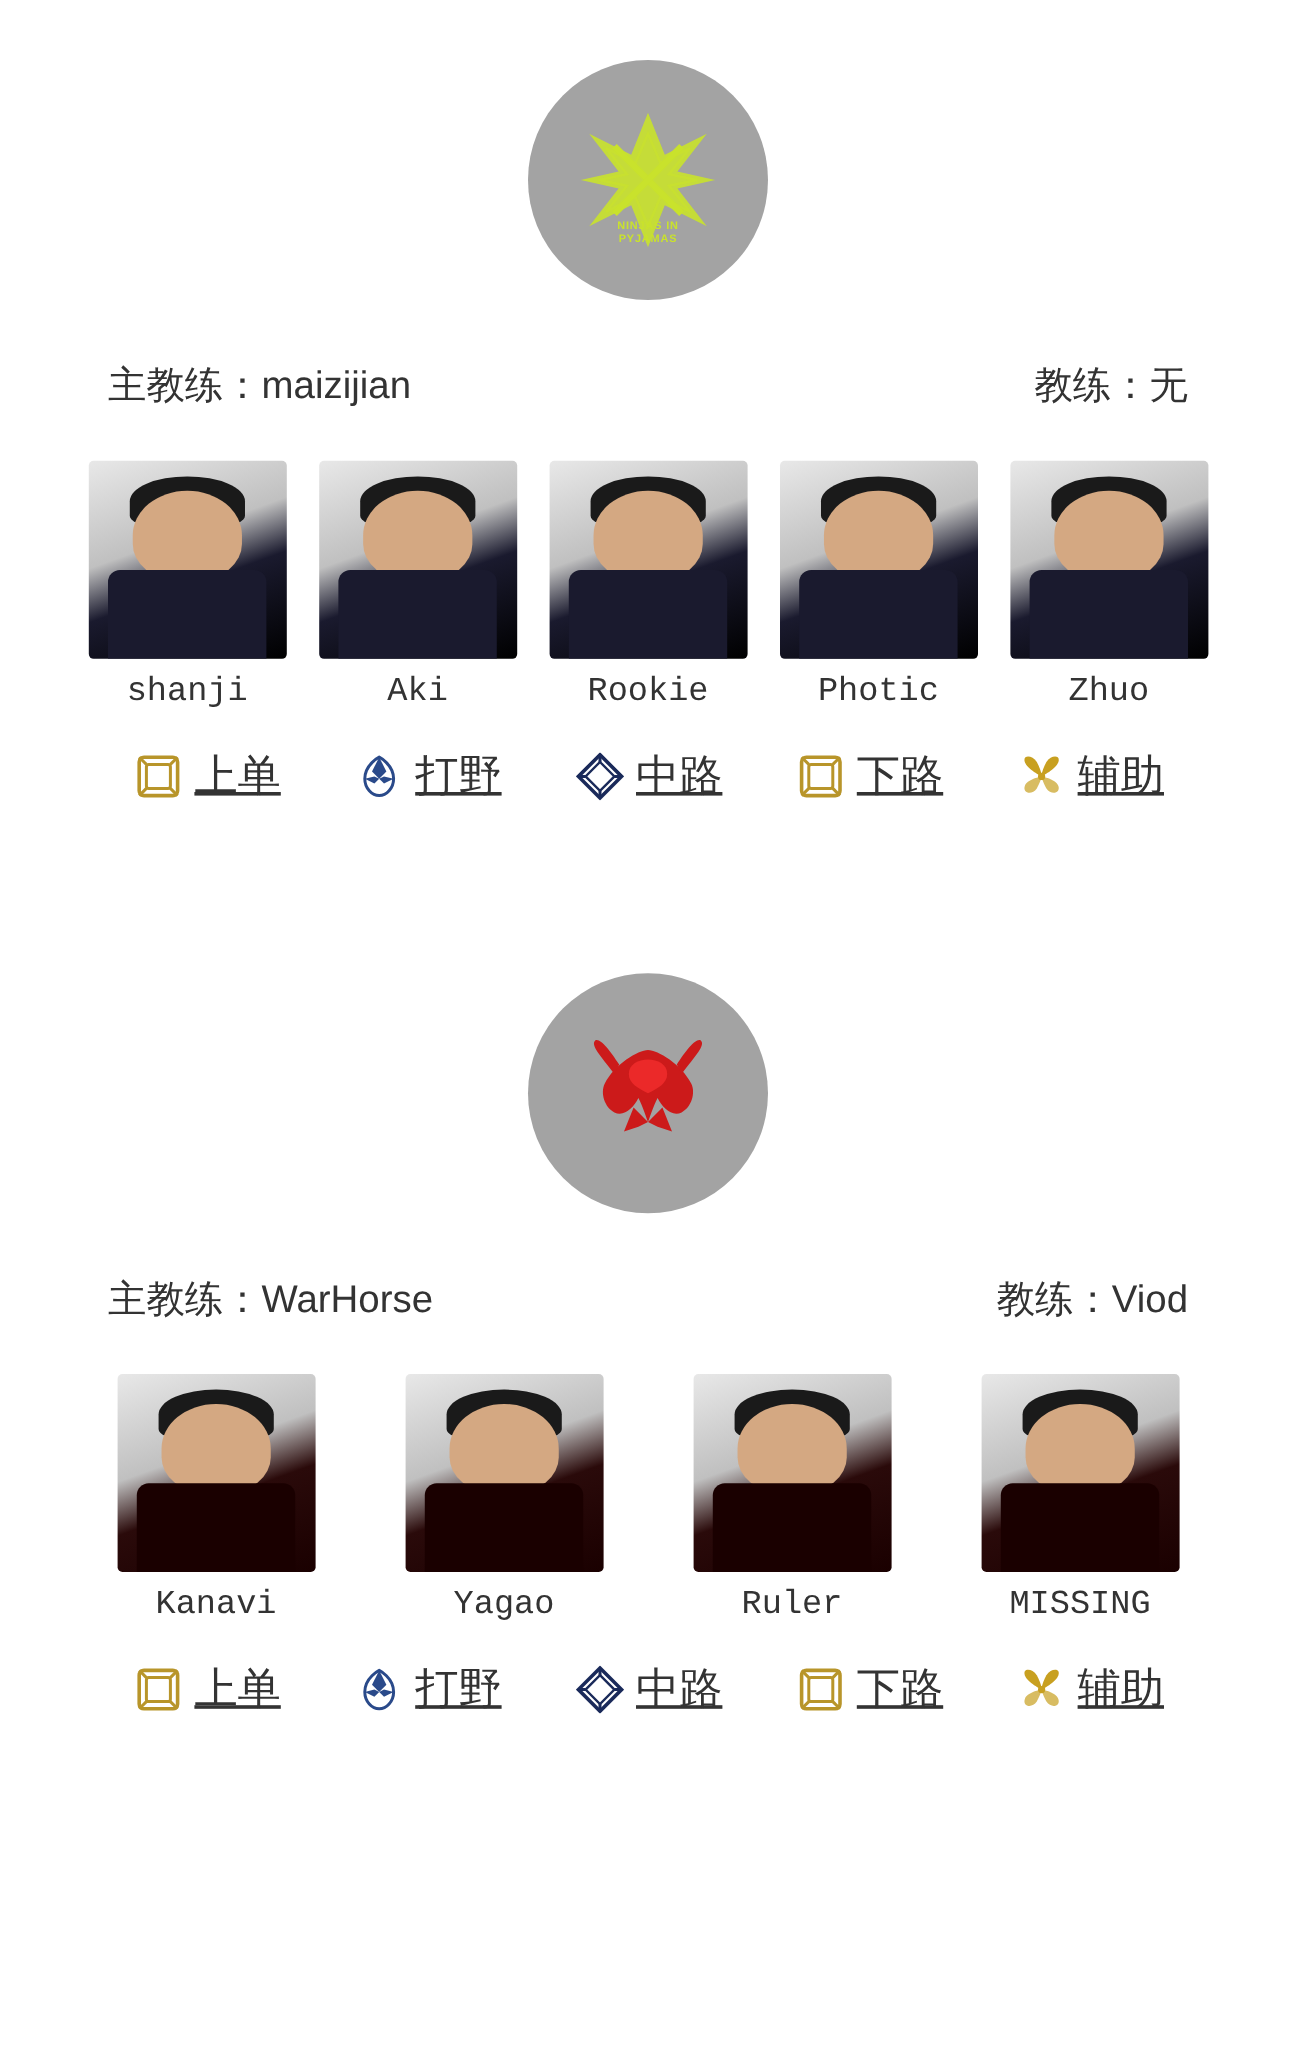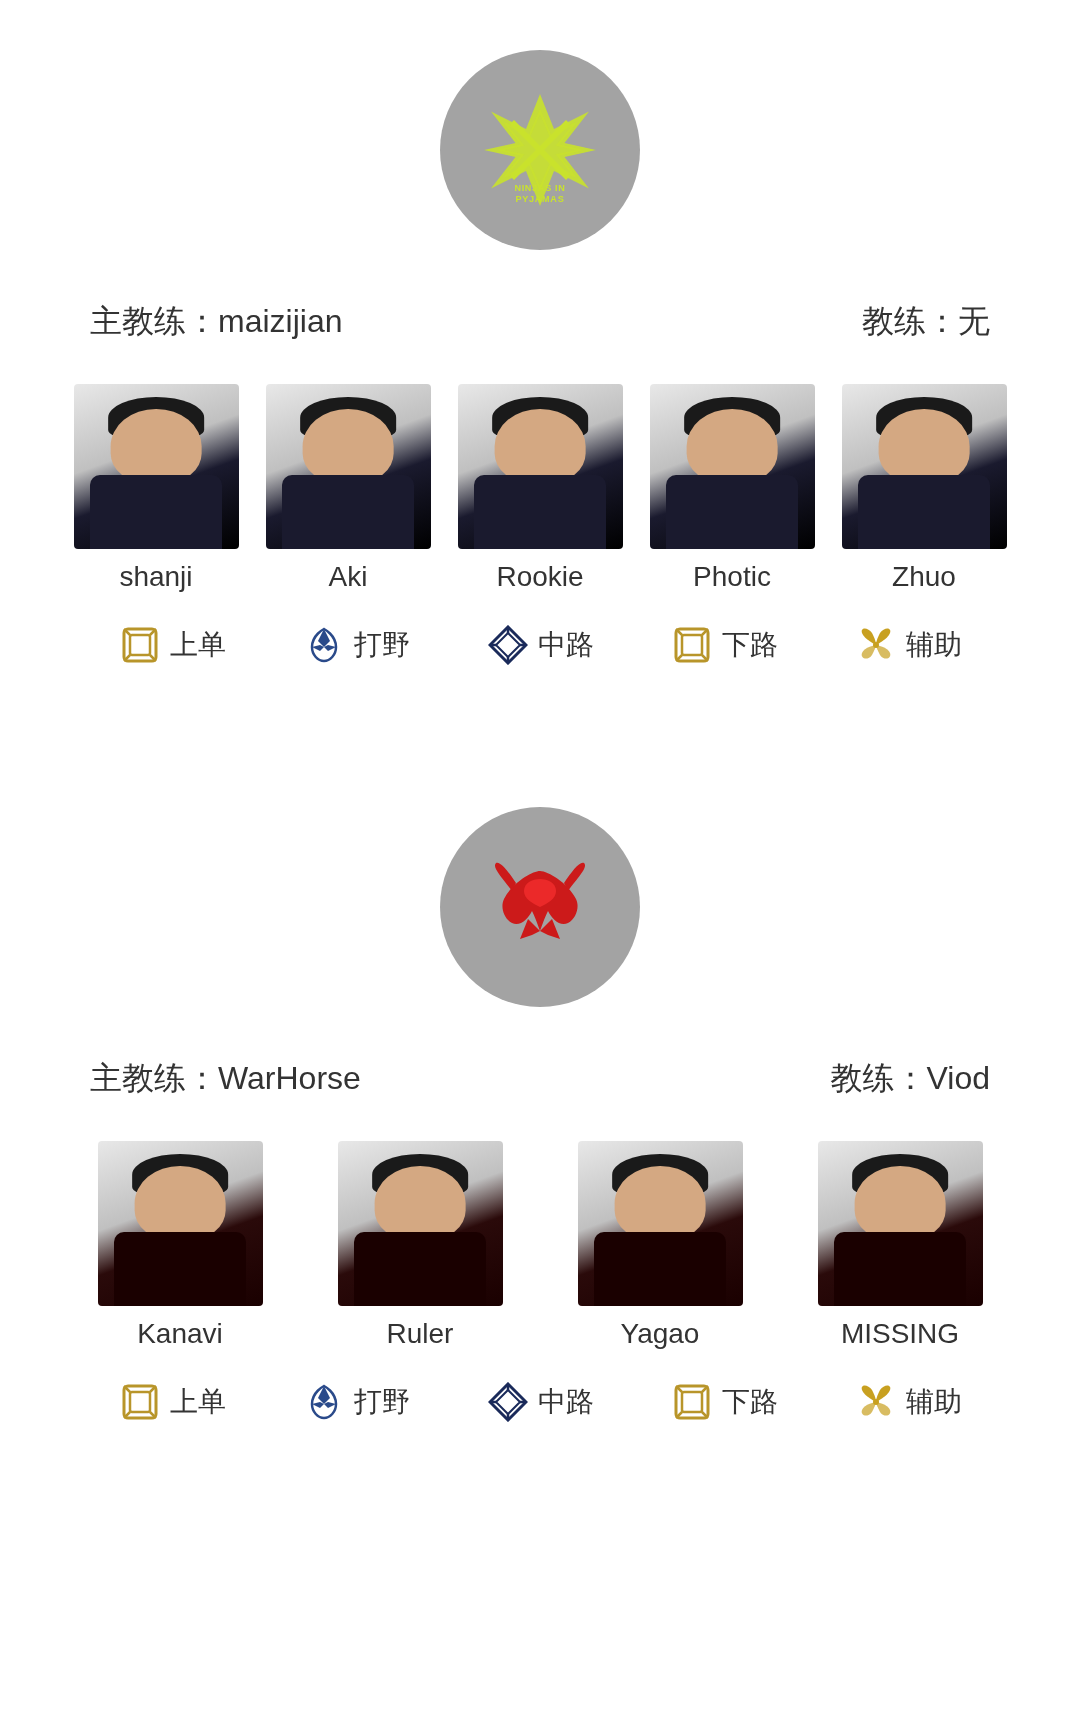--- a/index.html
+++ b/index.html
@@ -68,36 +68,38 @@
       align-items: flex-end;
       justify-content: center;
       position: relative;
     }
 
     .player-name {
       font-size: 28px;
       color: #333333;
       margin-top: 12px;
       text-align: center;
+      font-family: Liberation Mono, monospace;
     }
 
     
     .roles-row {
       display: flex;
       justify-content: space-around;
       align-items: center;
       padding: 30px 40px;
     }
 
     .role-item {
       display: flex;
       align-items: center;
       gap: 8px;
-      font-size: 28px;
+      font-size: 36px;
       color: #333333;
+      text-decoration: underline;
     }
 
     .role-icon {
       width: 44px;
       height: 44px;
       display: flex;
       align-items: center;
       justify-content: center;
     }
 
@@ -378,39 +380,39 @@
         <div class="player-figure">
           <div class="hair-shape"></div>
           <div class="face-circle"></div>
           <div class="body-shape body-jdg"></div>
         </div>
       </div>
       <span class="player-name">Kanavi</span>
     </div>
 
     <div class="player-card">
+      <div class="player-photo photo-jdg-3">
+        <div class="player-figure">
+          <div class="hair-shape"></div>
+          <div class="face-circle"></div>
+          <div class="body-shape body-jdg"></div>
+        </div>
+      </div>
+      <span class="player-name">Yagao</span>
+    </div>
+
+    <div class="player-card">
       <div class="player-photo photo-jdg-4">
         <div class="player-figure">
           <div class="hair-shape"></div>
           <div class="face-circle"></div>
           <div class="body-shape body-jdg"></div>
         </div>
       </div>
       <span class="player-name">Ruler</span>
-    </div>
-
-    <div class="player-card">
-      <div class="player-photo photo-jdg-3">
-        <div class="player-figure">
-          <div class="hair-shape"></div>
-          <div class="face-circle"></div>
-          <div class="body-shape body-jdg"></div>
-        </div>
-      </div>
-      <span class="player-name">Yagao</span>
     </div>
 
     <div class="player-card">
       <div class="player-photo photo-jdg-5">
         <div class="player-figure">
           <div class="hair-shape"></div>
           <div class="face-circle"></div>
           <div class="body-shape body-jdg"></div>
         </div>
       </div>

